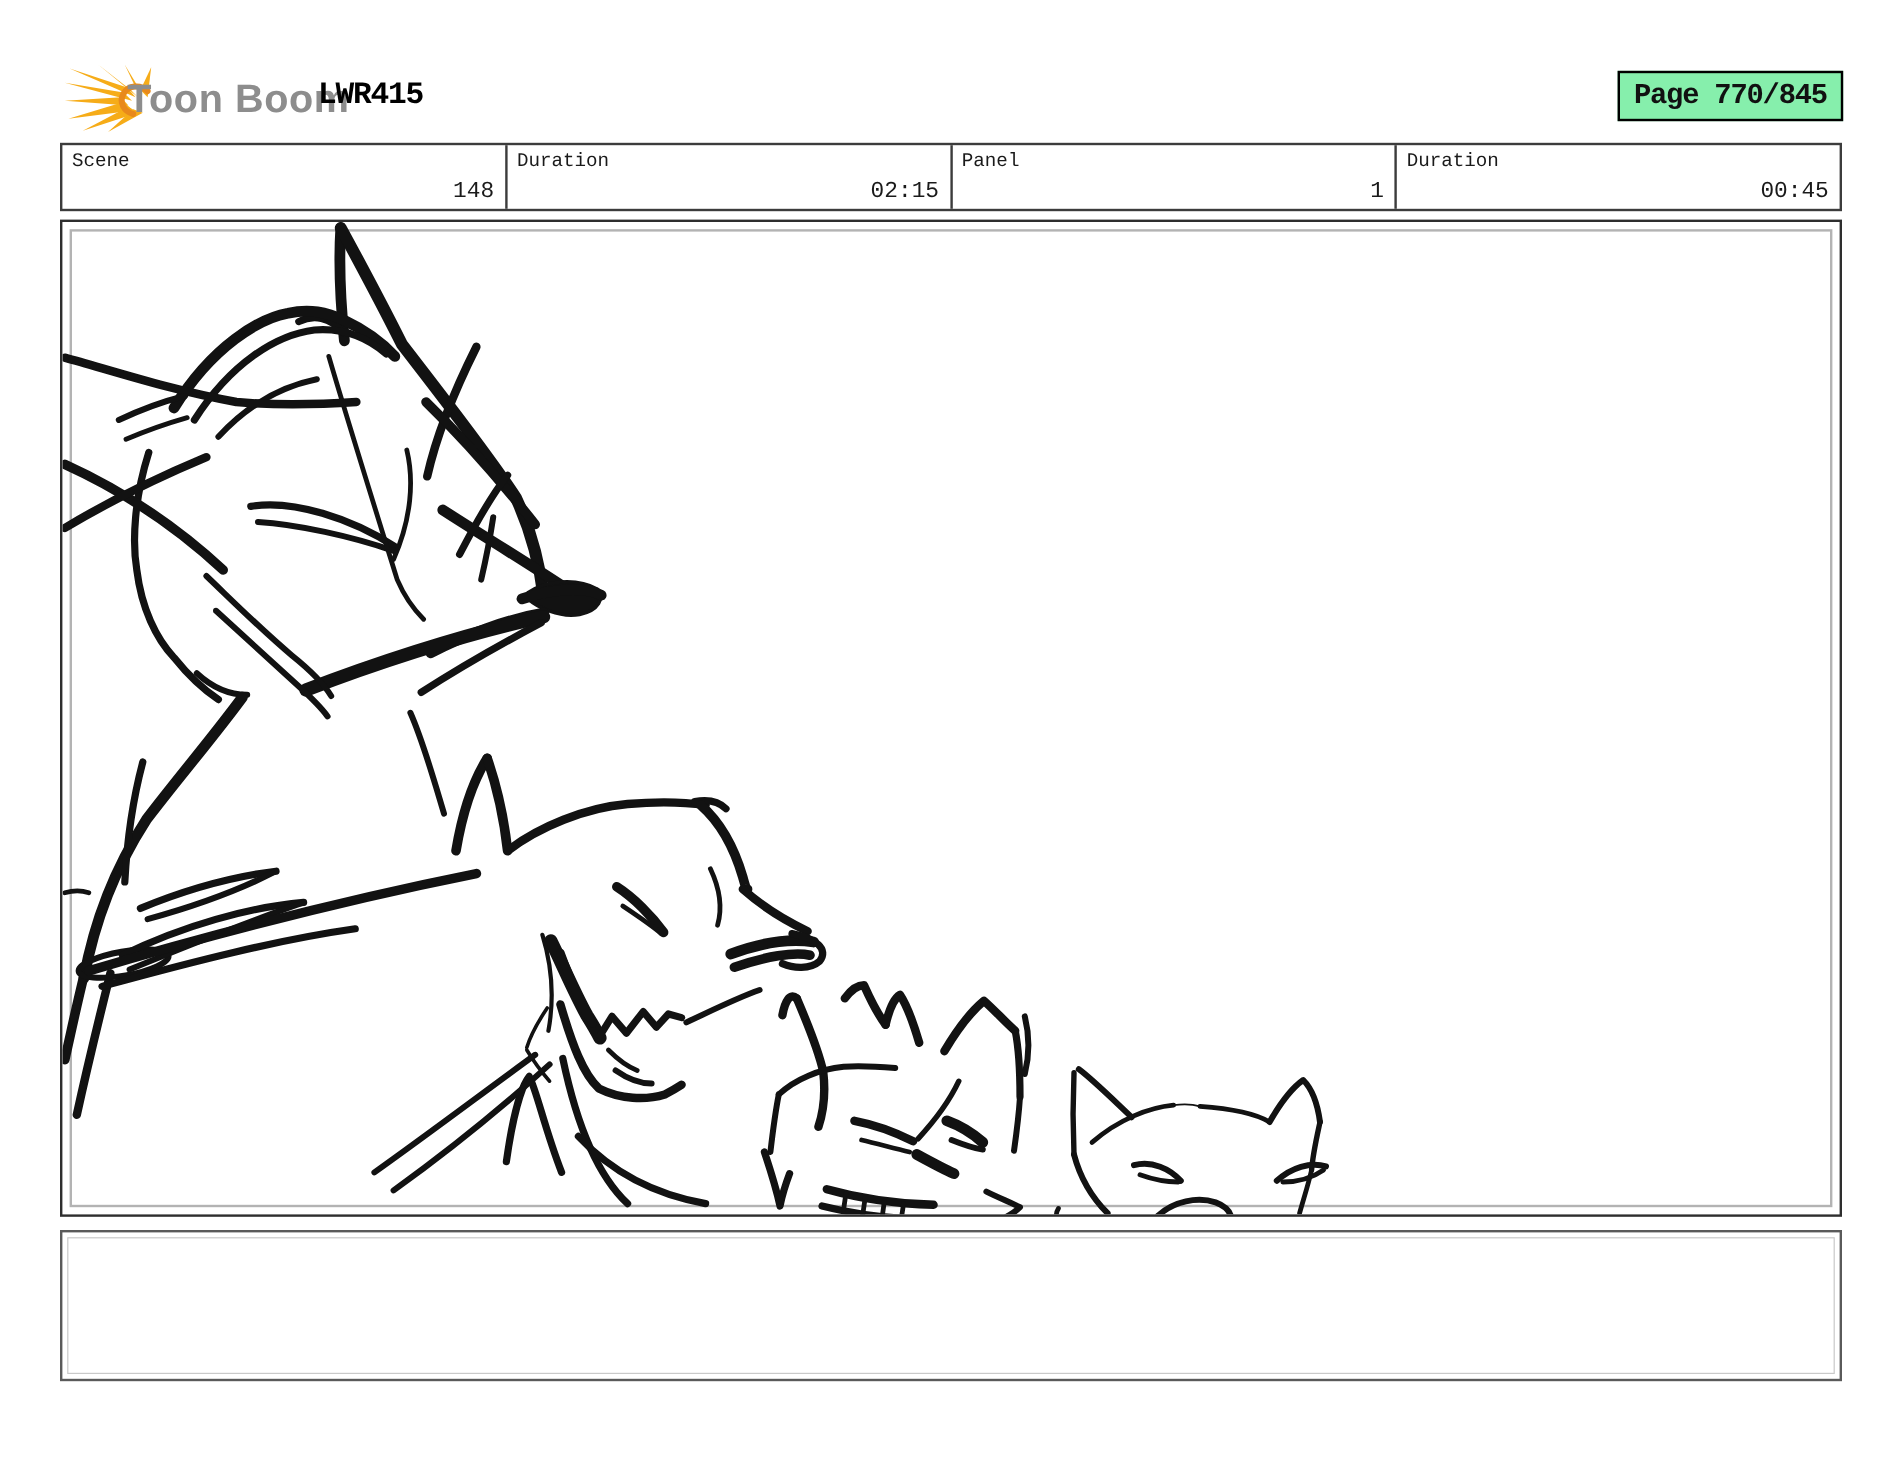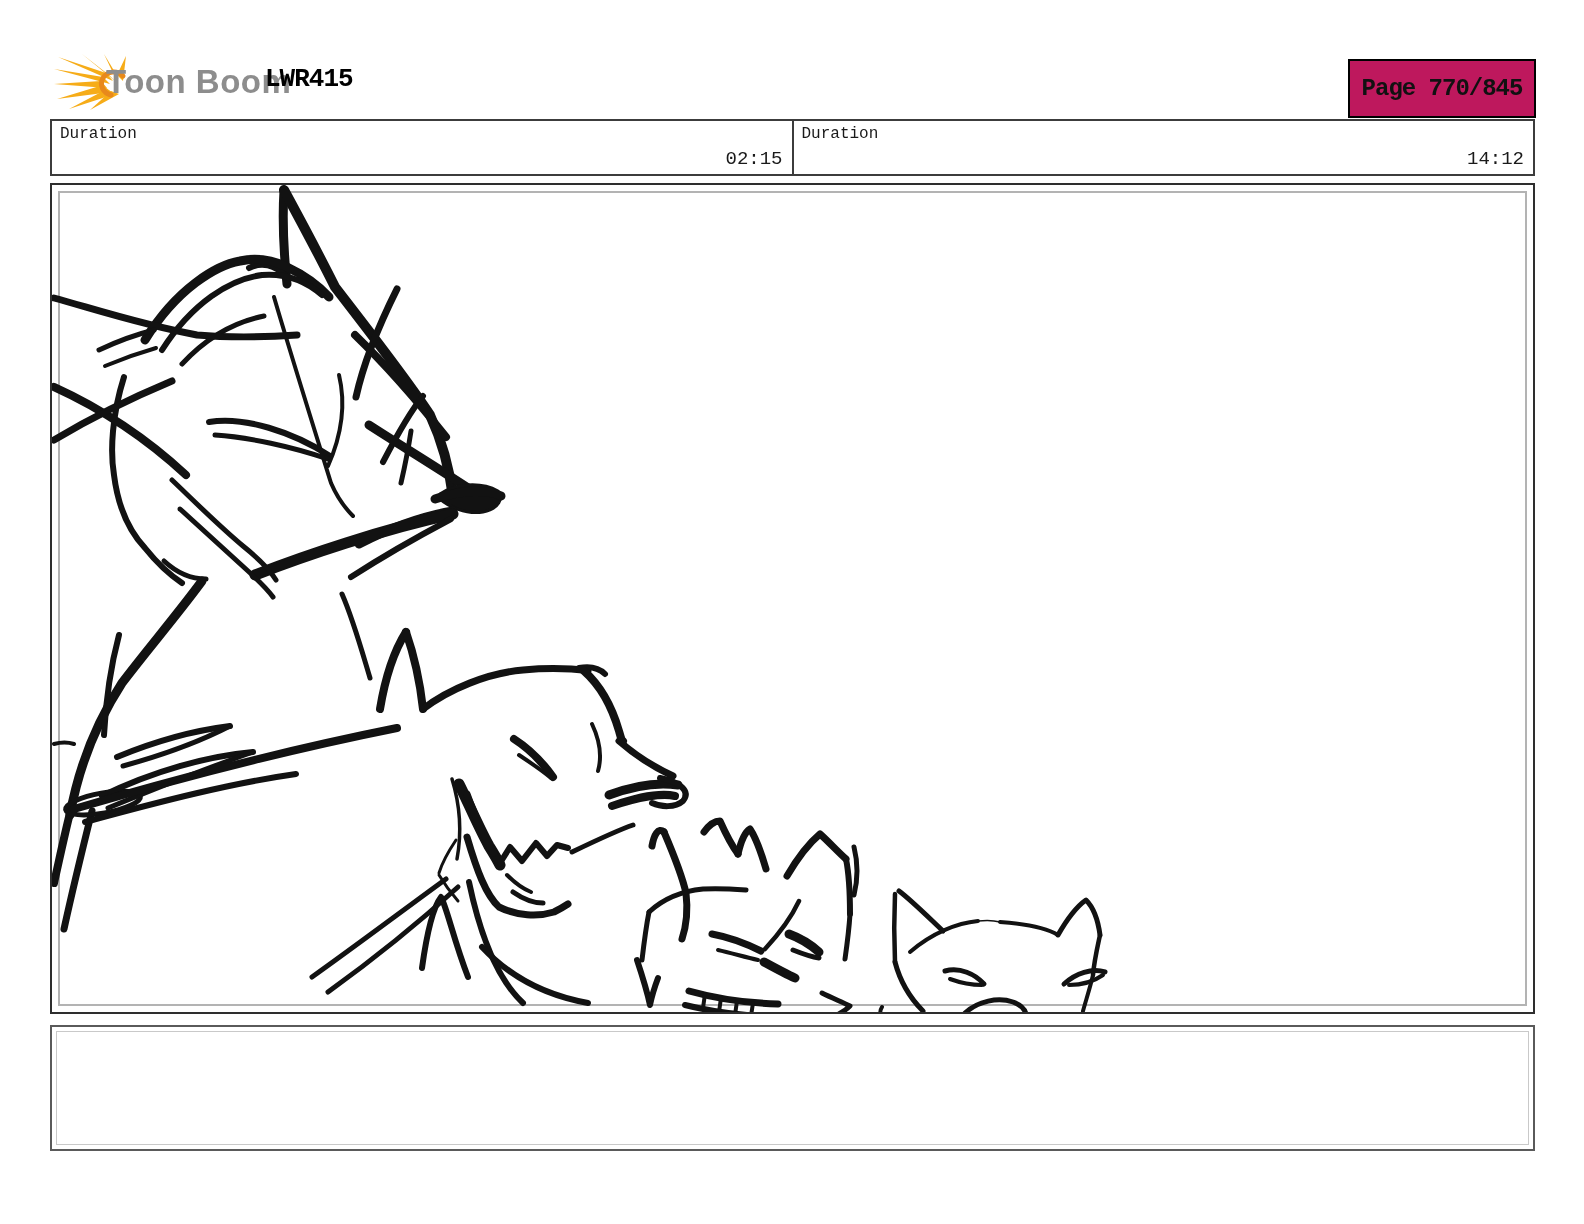--- a/index.html
+++ b/index.html
@@ -23,25 +23,25 @@
     color:#8d8d8d;
   }
   .project-code {
     position:absolute; left:199px; top:14px;
     font-family:"Liberation Mono", monospace;
     font-weight:bold; font-size:26px; color:#000;
     letter-spacing:-1px;
     margin-left:12px;
   }
   .page-box {
-    left:1348px; top:59px; width:188px; height:59px;
+    left:1348px; top:59px; width:188px; height:42px;
     border:2px solid #000;
     display:flex; align-items:center; justify-content:center;
     font-weight:bold; font-size:24px; letter-spacing:-1px;
-    background:#be185d;
+    background:#86efac;
   }
 
   
   .fields-row {
     left:50px; top:119px; width:1485px; height:57px;
     display:flex;
     border:2px solid #3c3c3c;
     background:#fff;
   }
   .field-cell {
@@ -101,26 +101,34 @@
   <span class="wordmark">Toon Boom</span>
   <span class="project-code">LWR415</span>
 </div>
 
 <div class="abs page-box">
   <span>Page 770/845</span>
 </div>
 
 <div class="abs fields-row">
   <div class="field-cell">
+    <span class="field-label">Scene</span>
+    <span class="field-value">148</span>
+  </div>
+  <div class="field-cell">
     <span class="field-label">Duration</span>
     <span class="field-value">02:15</span>
   </div>
   <div class="field-cell">
+    <span class="field-label">Panel</span>
+    <span class="field-value">1</span>
+  </div>
+  <div class="field-cell">
     <span class="field-label">Duration</span>
-    <span class="field-value">14:12</span>
+    <span class="field-value">00:45</span>
   </div>
 </div>
 
 <div class="abs panel-frame">
   <svg width="1481" height="827" viewBox="0 0 1481 827">
 
     <rect x="7" y="7" width="1467" height="813" fill="none" stroke="#b3b3b3" stroke-width="2"></rect>
 
     <g fill="none" stroke="#121212" stroke-linecap="round" stroke-linejoin="round">
 

